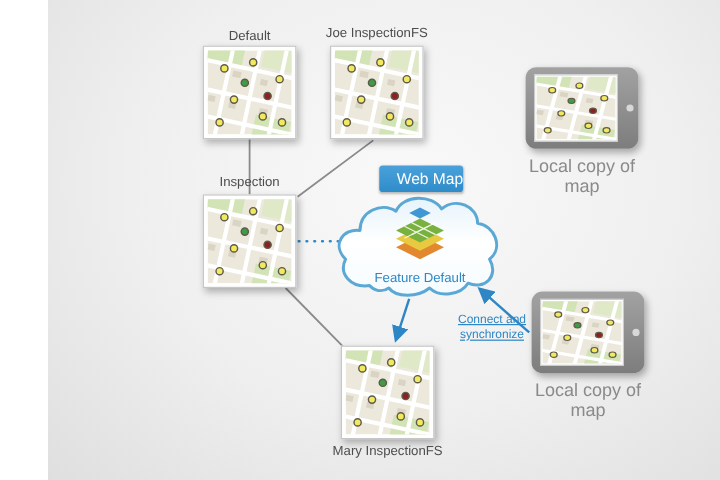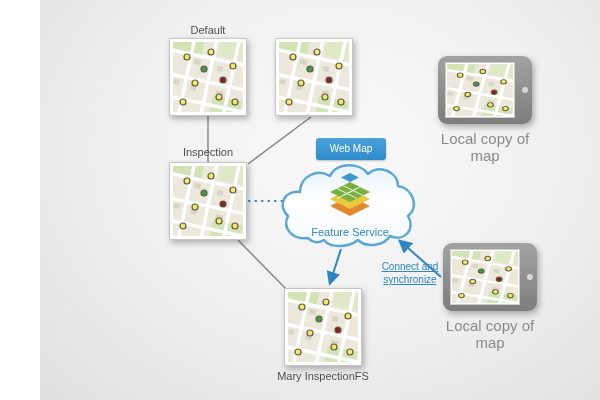--- a/index.html
+++ b/index.html
@@ -19,22 +19,22 @@
   .device{
     position:absolute;width:94px;height:68px;border-radius:9px;
     background:linear-gradient(180deg,#a2a2a2,#7d7d7d);
     box-shadow:2px 3px 6px rgba(0,0,0,0.3);
   }
   .device .screen{position:absolute;left:7px;top:6px;width:70px;height:56px;background:#fff;box-shadow:inset 0 0 0 1px #ccc;}
   .device .screen svg{position:absolute;left:2px;top:2px;}
   .device .cam{position:absolute;right:4px;top:31px;width:6px;height:6px;border-radius:50%;background:#d8d8d8;}
   .badge{
     position:absolute;left:276px;top:138px;width:70px;height:22px;line-height:22px;
-    text-align:center;background:linear-gradient(180deg,#4aa1da,#2f8cc9);color:#fff;
-    font-size:10px;border-radius:3px;box-shadow:0 1px 2px rgba(0,0,0,0.25);
+    text-align:right;background:linear-gradient(180deg,#4aa1da,#2f8cc9);color:#fff;
+    font-size:13px;border-radius:3px;box-shadow:0 1px 2px rgba(0,0,0,0.25);
   }
   .cloud-wrap{position:absolute;left:238px;top:156px;width:144px;height:100px;}
   .feature-label{position:absolute;left:260px;top:226px;width:100px;text-align:center;font-size:11px;color:#2e86c4;line-height:1.15;}
   .connect-note{position:absolute;left:330px;top:260px;width:80px;text-align:center;font-size:10px;color:#2e86c4;line-height:1.3;text-decoration:underline;}
   .connectors{position:absolute;left:0;top:0;width:600px;height:400px;pointer-events:none;}
   .hidden-defs{position:absolute;width:0;height:0;}
 </style>
 </head>
 <body>
 
@@ -105,20 +105,21 @@
     </g>
   </svg>
 
   <div class="node-label" style="left:129px;top:24px;width:78px;">Default</div>
   <div class="map-tile" style="left:129px;top:38px;">
     <svg viewBox="0 0 70 70" width="70" height="70">
         <use href="#map-art"></use>
       </svg>
   </div>
 
+  <div class="node-label" style="left:224px;top:22px;width:100px;">Joe InspectionFS</div>
   <div class="map-tile" style="left:235px;top:38px;">
     <svg viewBox="0 0 70 70" width="70" height="70">
         <use href="#map-art"></use>
       </svg>
   </div>
 
   <div class="node-label" style="left:129px;top:146px;width:78px;">Inspection</div>
   <div class="map-tile" style="left:129px;top:162px;">
     <svg viewBox="0 0 70 70" width="70" height="70">
         <use href="#map-art"></use>
@@ -151,21 +152,21 @@
         <g stroke="#ffffff" stroke-width="1" fill="none" opacity="0.85">
           <line x1="-13" y1="-11.5" x2="7" y2="-1.5"></line>
           <line x1="-7" y1="-14.5" x2="13" y2="-4.5"></line>
           <line x1="7" y1="-11.5" x2="-13" y2="-1.5"></line>
           <line x1="13" y1="-14.5" x2="-7" y2="-4.5"></line>
         </g>
         <polygon points="0,-27 9,-22.5 0,-18 -9,-22.5" fill="#3f97d3"></polygon>
       </g>
     </svg>
   </div>
-  <div class="feature-label">Feature Service</div>
+  <div class="feature-label">Feature Default</div>
 
   <div class="connect-note">Connect and synchronize</div>
 
   <div class="device" style="left:398px;top:56px;">
     <div class="screen">
       <svg viewBox="0 0 70 70" width="66" height="52" preserveAspectRatio="none">
           <use href="#map-art"></use>
         </svg>
     </div>
     <div class="cam"></div>

